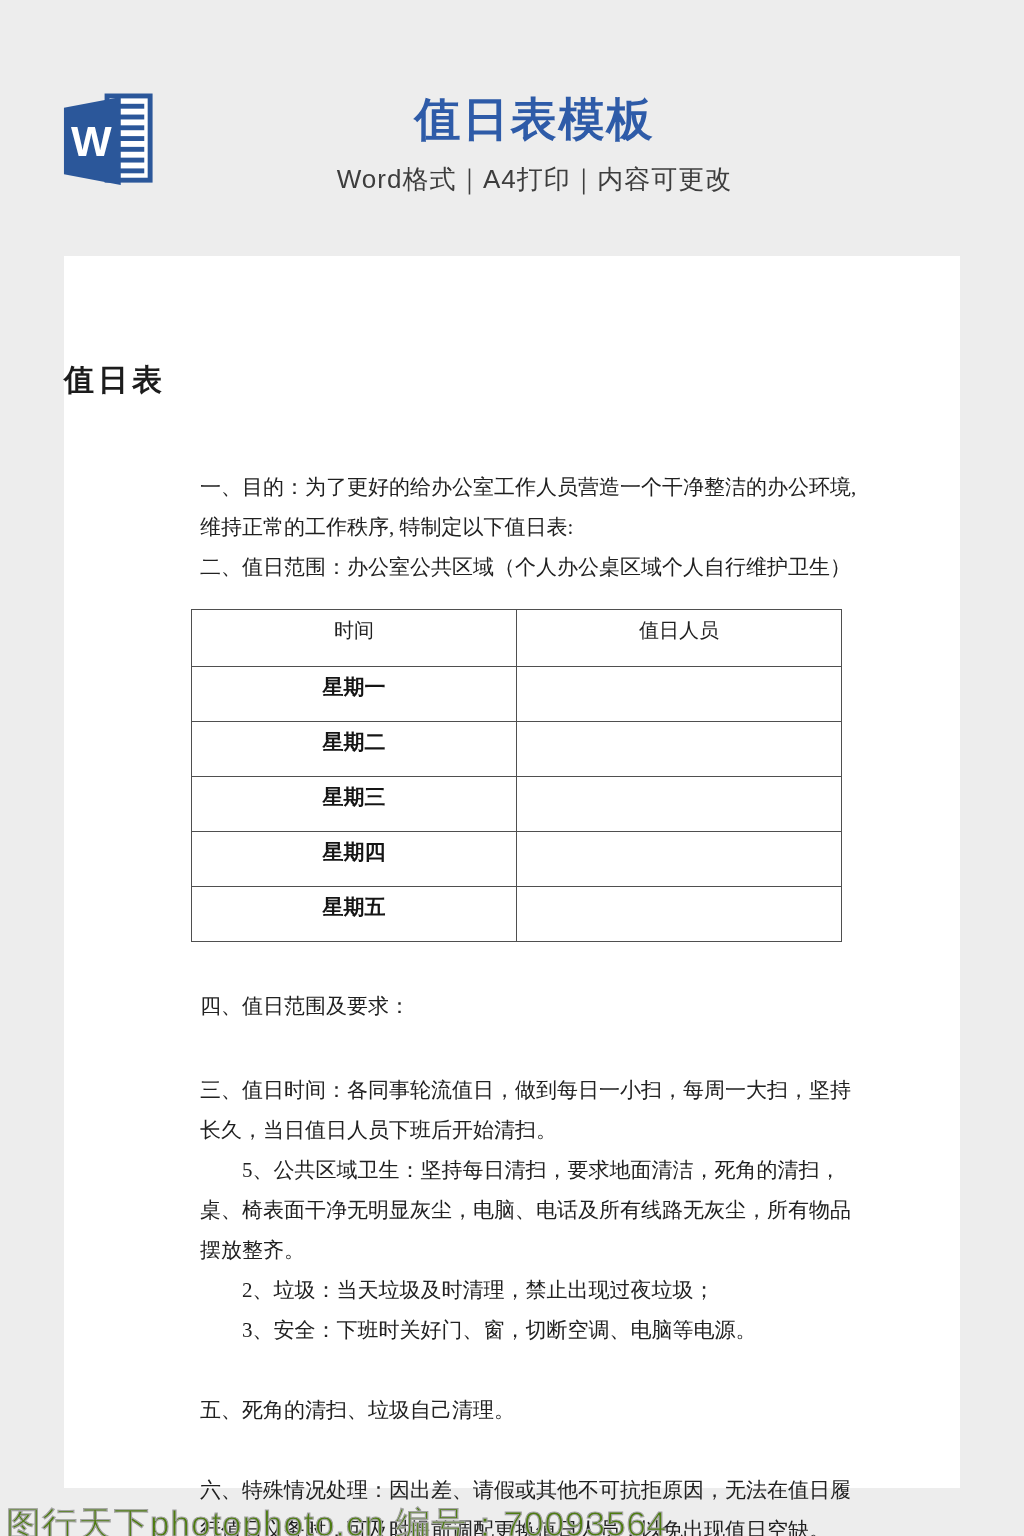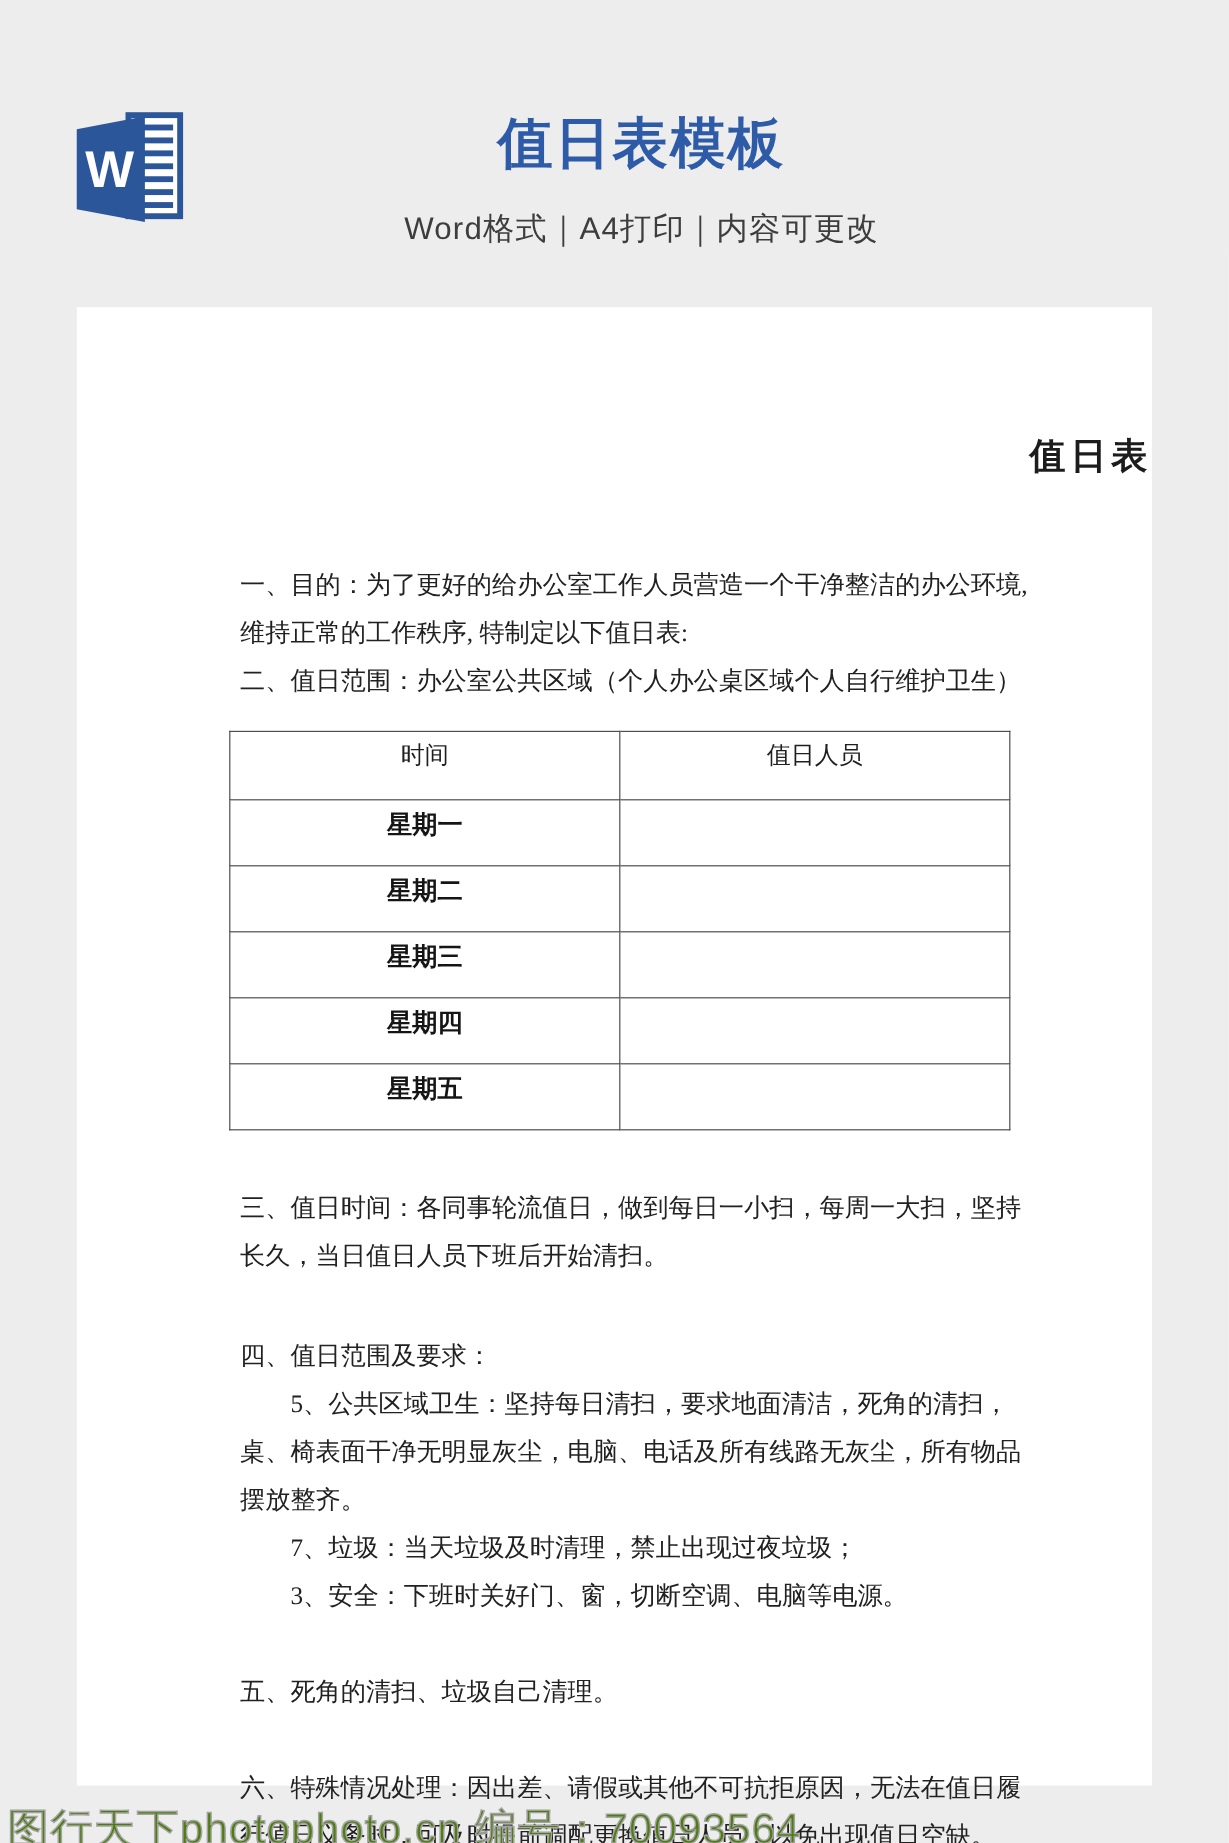--- a/index.html
+++ b/index.html
@@ -19,30 +19,30 @@
   .header-text {
     position:absolute; top:94px; left:0; width:1024px;
     text-align:center; padding-left:45px;
     font-family:"Liberation Sans","DejaVu Sans",sans-serif;
   }
   .tpl-title {
     font-size:46px; font-weight:bold; color:#2e5ba8;
     letter-spacing:2px; line-height:1.1;
   }
   .tpl-subtitle {
-    margin-top:28px; font-size:26px; color:#3d3d3d; letter-spacing:1px;
+    margin-top:17px; font-size:26px; color:#3d3d3d; letter-spacing:1px;
   }
 
   
   .page {
     position:absolute; left:64px; top:256px;
     width:896px; height:1232px; background:#ffffff;
   }
   .doc-title {
-    margin-top:104px; text-align:right;
+    margin-top:104px; text-align:left;
     font-size:30px; font-weight:bold; color:#1c1c1c; letter-spacing:4px;
   }
   .doc-body {
     margin-top:66px; padding:0 103px 0 136px;
     font-size:21px; line-height:40px; color:#212121;
   }
   .para { margin:0;font-family:Liberation Serif, serif; }
   .mt-lg { margin-top:44px; }
   .mt-md { margin-top:40px; }
   .sub { text-indent:2em; }
@@ -135,25 +135,25 @@
           <td class="day">星期四</td>
           <td class="empty"></td>
         </tr>
         <tr>
           <td class="day">星期五</td>
           <td class="empty"></td>
         </tr>
       </tbody>
     </table>
 
+    <p class="para mt-lg">四、值日范围及要求：</p>
+
     <p class="para mt-lg">三、值日时间：各同事轮流值日，做到每日一小扫，每周一大扫，坚持长久，当日值日人员下班后开始清扫。</p>
-
-    <p class="para mt-lg">四、值日范围及要求：</p>
     <p class="para sub">5、公共区域卫生：坚持每日清扫，要求地面清洁，死角的清扫，桌、椅表面干净无明显灰尘，电脑、电话及所有线路无灰尘，所有物品摆放整齐。</p>
-    <p class="para sub">7、垃圾：当天垃圾及时清理，禁止出现过夜垃圾；</p>
+    <p class="para sub">2、垃圾：当天垃圾及时清理，禁止出现过夜垃圾；</p>
     <p class="para sub">3、安全：下班时关好门、窗，切断空调、电脑等电源。</p>
 
     <p class="para mt-md">五、死角的清扫、垃圾自己清理。</p>
 
     <p class="para mt-md">六、特殊情况处理：因出差、请假或其他不可抗拒原因，无法在值日履行值日义务时，可及时提前调配更换值日人员，以免出现值日空缺。</p>
   </div>
 </div>
 
 <div class="watermark">图行天下photophoto.cn 编号：70093564</div>
 

